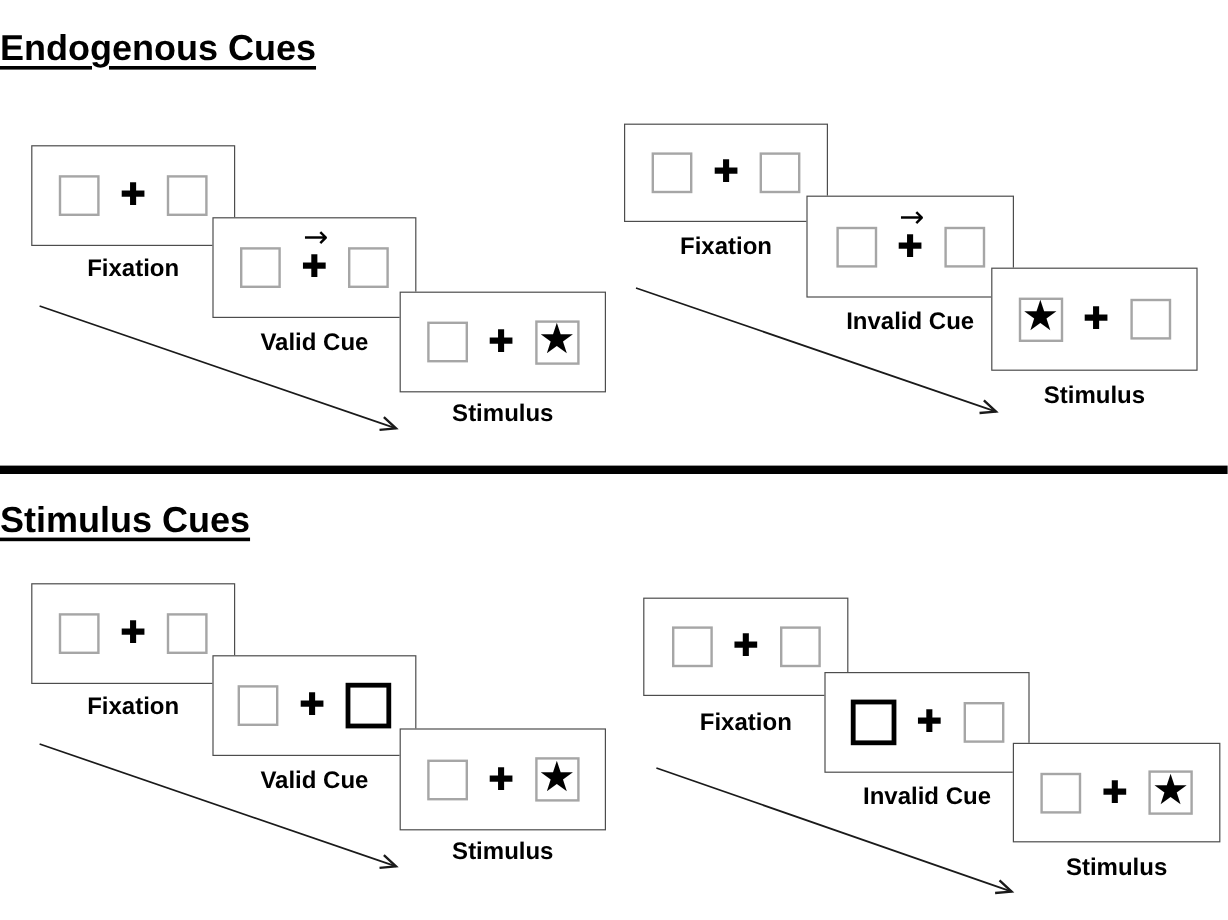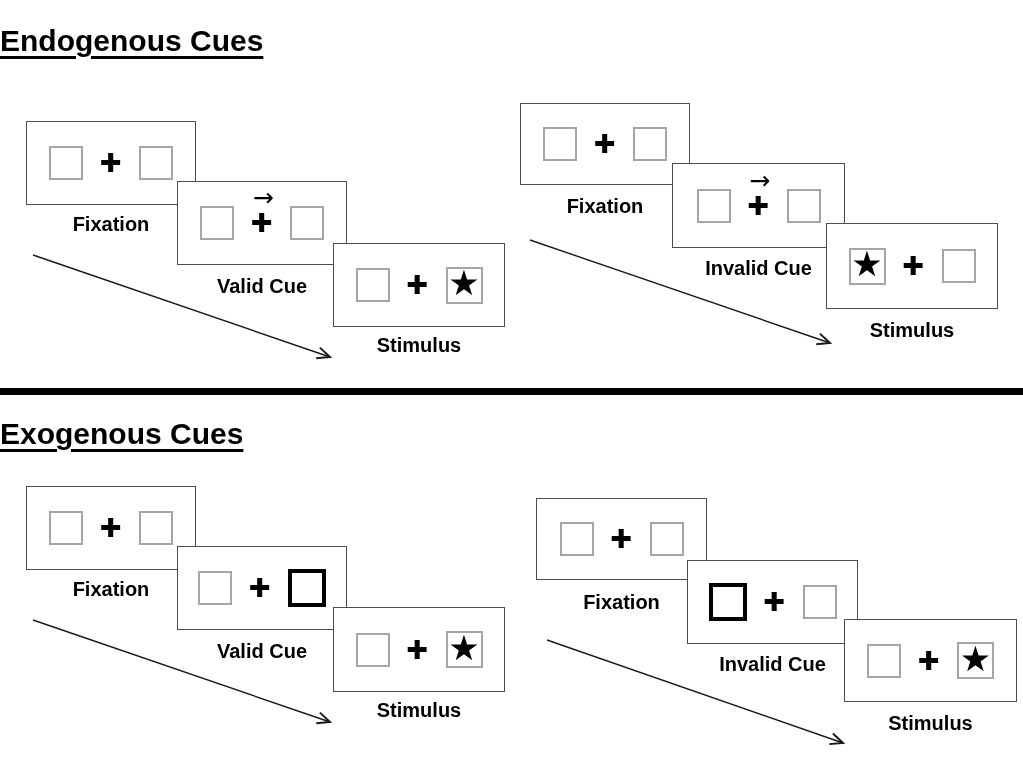--- a/index.html
+++ b/index.html
@@ -140,21 +140,21 @@
         <marker id="ah2" markerWidth="14" markerHeight="12" refX="10" refY="5" orient="auto">
           <path d="M1,1 L10,5 L1,9" fill="none" stroke="#1a1a1a" stroke-width="1.4"></path>
         </marker>
       </defs>
     <line x1="8" y1="10" x2="308" y2="113" stroke="#1a1a1a" stroke-width="1.4" marker-end="url(#ah2)"></line>
   </svg>
 
   <div class="divider" style="top:388px"></div>
 
   <div class="section-title" style="top:417px">
-    <span>Exogenous Cues</span>
+    <span>Stimulus Cues</span>
   </div>
 
   <div class="card" style="left:26px;top:486px;width:170px;height:84px">
     <span class="sq"></span>
     <span class="plus-wrap">
         <span class="plus">✚</span>
       </span>
     <span class="sq"></span>
   </div>
   <div class="card-label" style="left:26px;top:578px;width:170px">Fixation</div>

